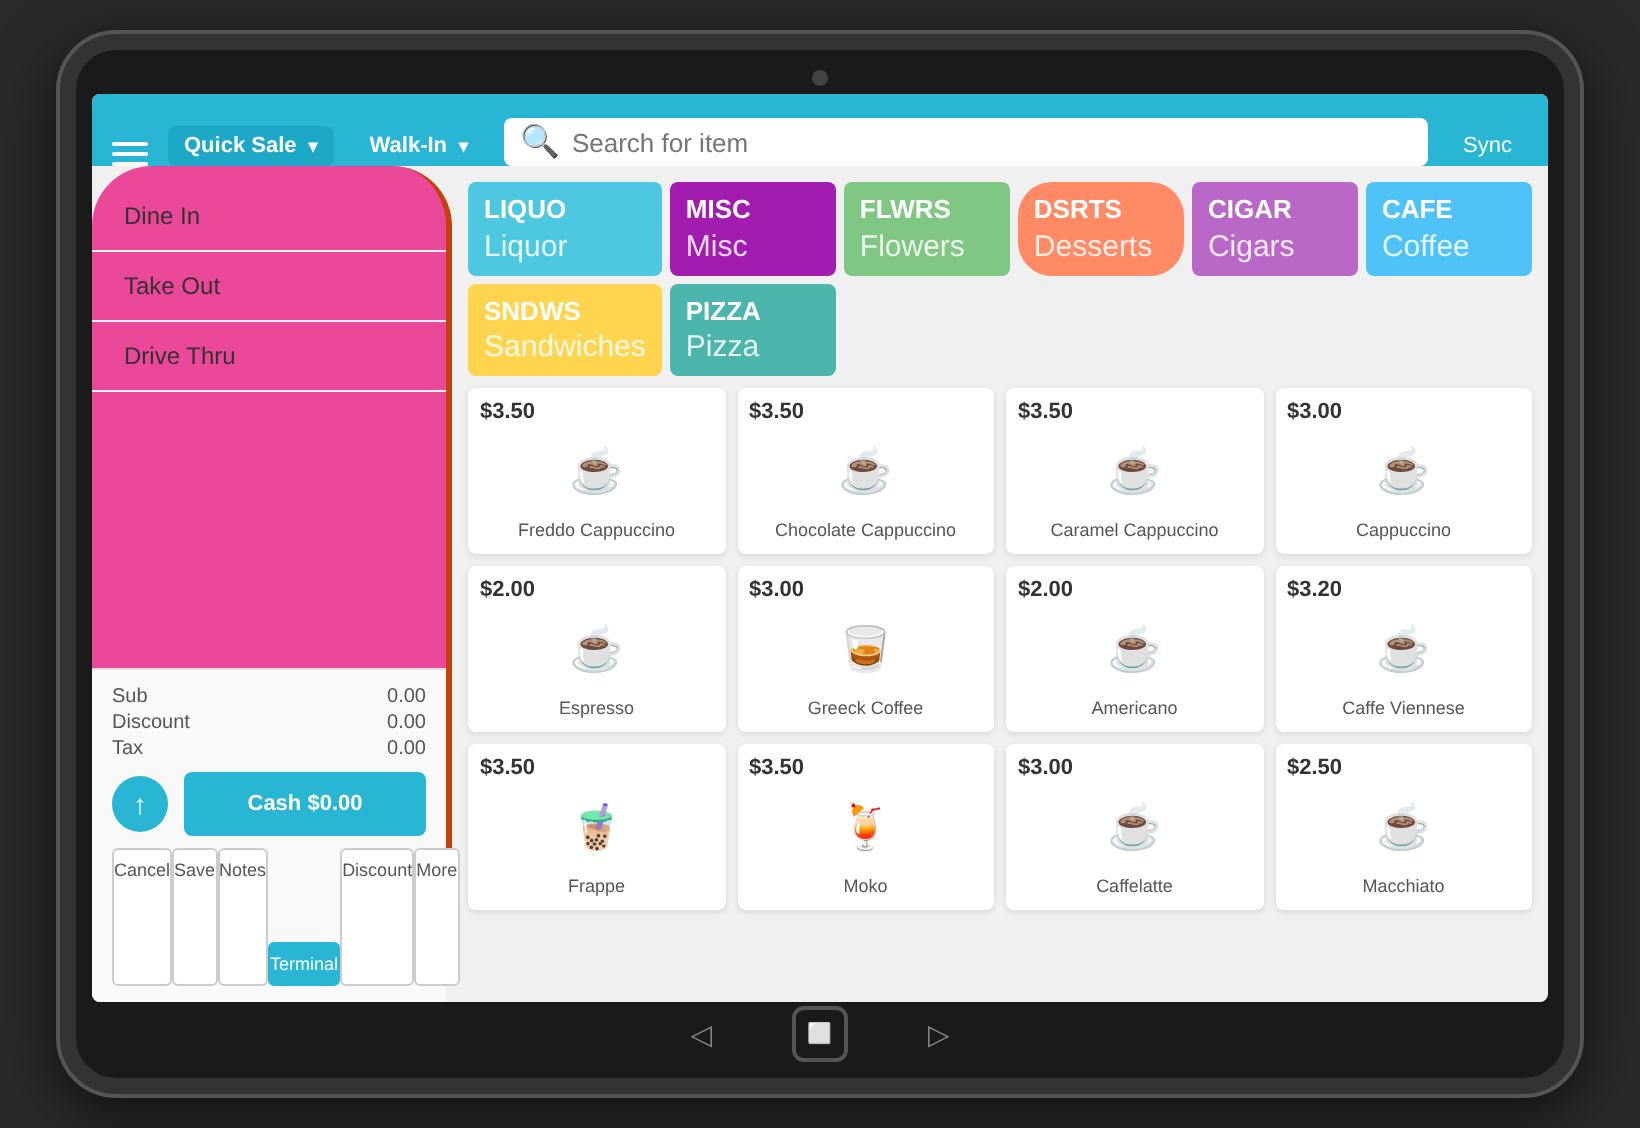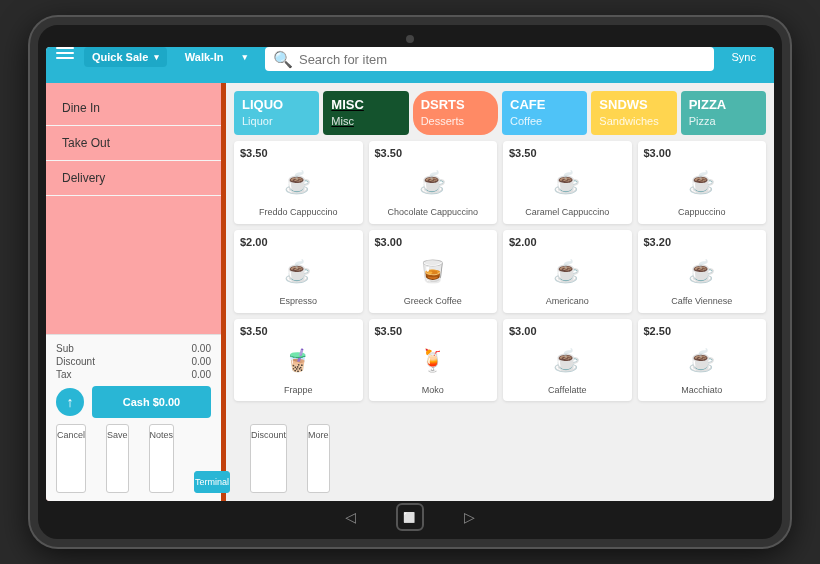--- a/index.html
+++ b/index.html
@@ -39,21 +39,21 @@
       background: #f0f0f0;
       border-radius: 4px;
       overflow: hidden;
       display: flex;
       flex-direction: column;
     }
     .top-bar {
       background: #29b6d5;
       height: 36px;
       display: flex;
-      align-items: flex-start;
+      align-items: flex-end;
       padding: 0 10px;
       gap: 10px;
     }
     .menu-icon {
       display: flex;
       flex-direction: column;
       gap: 3px;
       cursor: pointer;
     }
     .menu-icon span {
@@ -76,21 +76,21 @@
       gap: 4px;
     }
     .walk-in-btn {
       color: white;
       font-size: 11px;
       font-weight: bold;
       padding: 4px 8px;
       cursor: pointer;
       display: flex;
       align-items: center;
-      gap: 17px;
+      gap: 4px;
     }
     .search-bar {
       flex: 1;
       background: white;
       border-radius: 4px;
       height: 24px;
       display: flex;
       align-items: center;
       padding: 0 8px;
       gap: 6px;
@@ -109,24 +109,25 @@
       padding: 4px 8px;
       cursor: pointer;
     }
     .main-area {
       display: flex;
       flex: 1;
       overflow: hidden;
     }
     .left-panel {
       width: 180px;
-      background: #fca5a5;
-      display: flex;
-      flex-direction: column;
-      border-right: 5px solid #c2410c;
+      background: #ec4899;
+      display: flex;
+      flex-direction: column;
+      border-right: 3px solid #c2410c;
+      border-radius: 30px;
     }
     .left-menu {
       flex: 1;
       padding: 8px 0;
     }
     .left-menu-item {
       padding: 10px 16px;
       font-size: 12px;
       color: #333;
       cursor: pointer;
@@ -139,21 +140,21 @@
     }
     .summary-row {
       display: flex;
       justify-content: space-between;
       font-size: 10px;
       color: #555;
       margin-bottom: 2px;
     }
     .bottom-buttons {
       display: flex;
-      gap: 20px;
+      gap: 0;
       margin-top: 6px;
     }
     .bottom-btn {
       flex: 1;
       padding: 5px 0;
       border: 1px solid #ccc;
       border-radius: 3px;
       font-size: 9px;
       text-align: center;
       cursor: pointer;
@@ -214,21 +215,21 @@
       cursor: pointer;
       min-height: 44px;
     }
     .cat-name {
       font-size: 13px;
       font-weight: bold;
       color: white;
       line-height: 1.2;
     }
     .cat-sub {
-      font-size: 11px;
+      font-size: 15px;
       color: rgba(255,255,255,0.85);
       margin-top: 2px;
     }
     .product-grid {
       display: grid;
       grid-template-columns: repeat(4, 1fr);
       gap: 6px;
     }
     .product-card {
       background: white;
@@ -321,21 +322,21 @@
         <span>Sync</span>
       </div>
     </div>
 
     <div class="main-area">
 
       <div class="left-panel">
         <div class="left-menu">
           <div class="left-menu-item">Dine In</div>
           <div class="left-menu-item">Take Out</div>
-          <div class="left-menu-item">Delivery</div>
+          <div class="left-menu-item">Drive Thru</div>
         </div>
         <div class="left-bottom">
           <div class="summary-row">
             <span>Sub</span>
             <span>0.00</span>
           </div>
           <div class="summary-row">
             <span>Discount</span>
             <span>0.00</span>
           </div>
@@ -360,27 +361,35 @@
         </div>
       </div>
 
       <div class="right-panel">
 
         <div class="category-grid">
           <div class="category-tile" style="background:#4dc8e0;">
             <div class="cat-name">LIQUO</div>
             <div class="cat-sub">Liquor</div>
           </div>
-          <div class="category-tile" style="background:#14532d;text-decoration:underline;">
+          <div class="category-tile" style="background:#a21caf;">
             <div class="cat-name">MISC</div>
             <div class="cat-sub">Misc</div>
+          </div>
+          <div class="category-tile" style="background:#81c784;">
+            <div class="cat-name">FLWRS</div>
+            <div class="cat-sub">Flowers</div>
           </div>
           <div class="category-tile" style="background:#ff8a65;border-radius:17px;">
             <div class="cat-name">DSRTS</div>
             <div class="cat-sub">Desserts</div>
+          </div>
+          <div class="category-tile" style="background:#ba68c8;">
+            <div class="cat-name">CIGAR</div>
+            <div class="cat-sub">Cigars</div>
           </div>
           <div class="category-tile" style="background:#4fc3f7;">
             <div class="cat-name">CAFE</div>
             <div class="cat-sub">Coffee</div>
           </div>
           <div class="category-tile" style="background:#ffd54f;">
             <div class="cat-name">SNDWS</div>
             <div class="cat-sub">Sandwiches</div>
           </div>
           <div class="category-tile" style="background:#4db6ac;">

